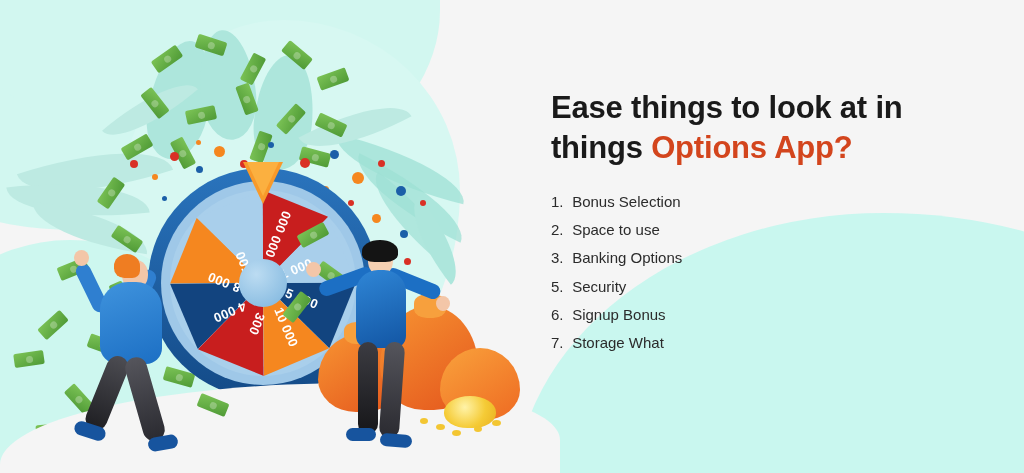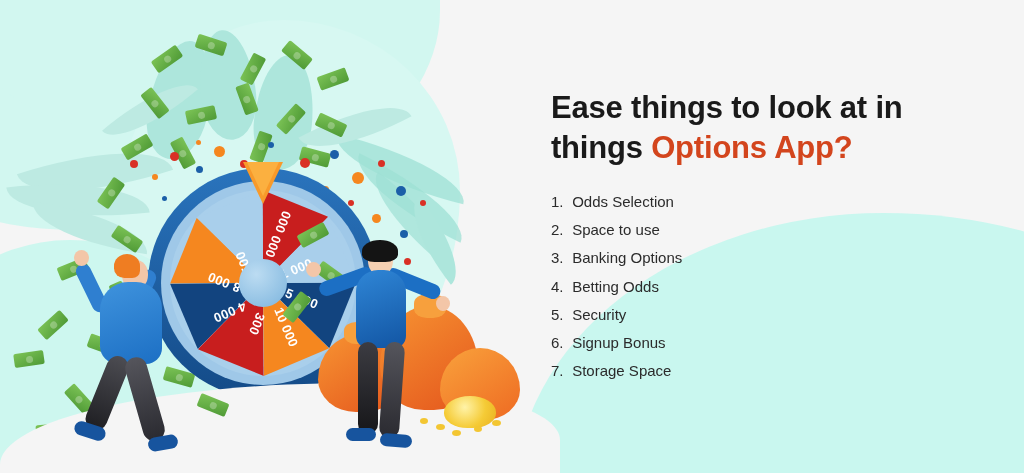--- a/index.html
+++ b/index.html
@@ -429,23 +429,22 @@
   </div>
 
   <div class="bg-white-strip" style="z-index:3;"></div>
 
   <div id="text-panel">
     <h1 id="headline">
       <span>Ease things to look at in</span><br>
       <span>things </span><span class="accent">Options App?</span>
     </h1>
     <ul id="feature-list">
-        <li><span class="num">1.</span><span> Odds Selection</span></li>
+        <li><span class="num">1.</span><span> Bonus Selection</span></li>
         <li><span class="num">2.</span><span> Space to use</span></li>
         <li><span class="num">3.</span><span> Banking Options</span></li>
-        <li><span class="num">4.</span><span> Betting Odds</span></li>
         <li><span class="num">5.</span><span> Security</span></li>
         <li><span class="num">6.</span><span> Signup Bonus</span></li>
-        <li><span class="num">7.</span><span> Storage Space</span></li>
+        <li><span class="num">7.</span><span> Storage What</span></li>
       </ul>
   </div>
 
 </div>
 
 </body></html>

